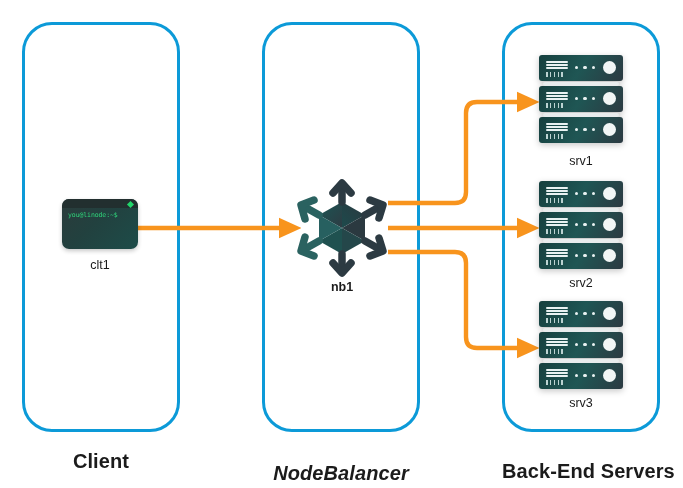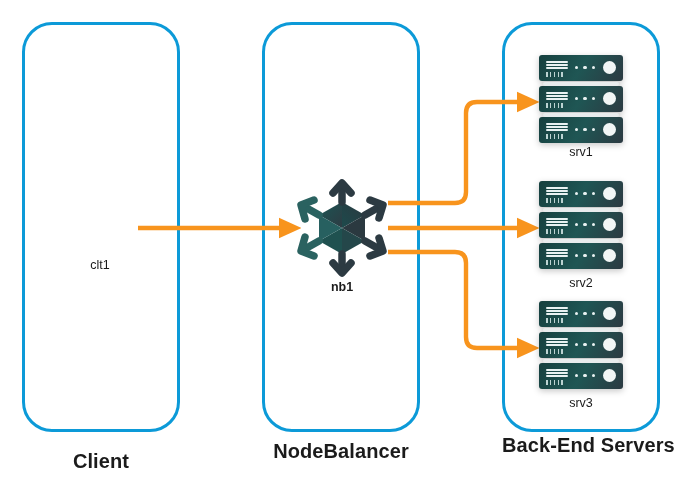--- a/index.html
+++ b/index.html
@@ -186,20 +186,25 @@
 
     <path d="M 138 228 L 295 228" stroke="#F8941D" stroke-width="4.4" fill="none" stroke-linecap="butt" marker-end="url(#ahead)"></path>
 
     <path d="M 388 203 L 455 203 Q 466 203 466 192 L 466 113 Q 466 102 477 102 L 533 102" stroke="#F8941D" stroke-width="4.4" fill="none" stroke-linecap="butt" stroke-linejoin="round" marker-end="url(#ahead)"></path>
 
     <path d="M 388 228 L 533 228" stroke="#F8941D" stroke-width="4.4" fill="none" stroke-linecap="butt" marker-end="url(#ahead)"></path>
 
     <path d="M 388 252 L 455 252 Q 466 252 466 263 L 466 337 Q 466 348 477 348 L 533 348" stroke="#F8941D" stroke-width="4.4" fill="none" stroke-linecap="butt" stroke-linejoin="round" marker-end="url(#ahead)"></path>
   </svg>
 
+  <div class="terminal" style="left:62px; top:199px; width:76px; height:50px;">
+    <div class="terminal-bar"></div>
+    <div class="terminal-dot"></div>
+    <div class="terminal-text">you@linode:~$</div>
+  </div>
   <div class="node-label" style="left:62px; top:258px; width:76px;">clt1</div>
 
   <div class="nb-icon" style="left:295px; top:178px; width:94px; height:100px;">
     <svg viewBox="0 0 94 100" width="94" height="100" xmlns="http://www.w3.org/2000/svg">
       <defs>
         <linearGradient id="hexL" x1="0" y1="0" x2="1" y2="1">
           <stop offset="0%" stop-color="#1b5654"></stop>
           <stop offset="100%" stop-color="#2d3b43"></stop>
         </linearGradient>
         <linearGradient id="hexR" x1="1" y1="0" x2="0" y2="1">
@@ -298,21 +303,21 @@
           <i></i>
         </div>
       <div class="unit-dots">
           <i></i>
           <i></i>
           <i></i>
         </div>
       <div class="unit-knob"></div>
     </div>
   </div>
-  <div class="node-label" style="left:539px; top:145px; width:84px;">srv1</div>
+  <div class="node-label" style="left:539px; top:154px; width:84px;">srv1</div>
 
   <div class="rack" style="left:539px; top:181px; width:84px; height:88px;">
     <div class="rack-unit" style="top:0px;">
       <div class="unit-lines">
           <i></i>
           <i></i>
           <i></i>
         </div>
       <div class="unit-ticks">
           <i></i>
@@ -434,17 +439,17 @@
           <i></i>
           <i></i>
         </div>
       <div class="unit-knob"></div>
     </div>
   </div>
   <div class="node-label" style="left:539px; top:396px; width:84px;">srv3</div>
 
   <div class="group-label" style="left:22px; top:450px; width:158px;">Client</div>
 
-  <div class="group-label" style="left:262px; top:440px; width:158px;">NodeBalancer</div>
-
-  <div class="group-label" style="left:502px; top:434px; width:158px;">Back-End Servers</div>
+  <div class="group-label" style="left:262px; top:462px; width:158px;font-style:italic;">NodeBalancer</div>
+
+  <div class="group-label" style="left:502px; top:460px; width:158px;">Back-End Servers</div>
 
 </div>
 
 </body></html>

